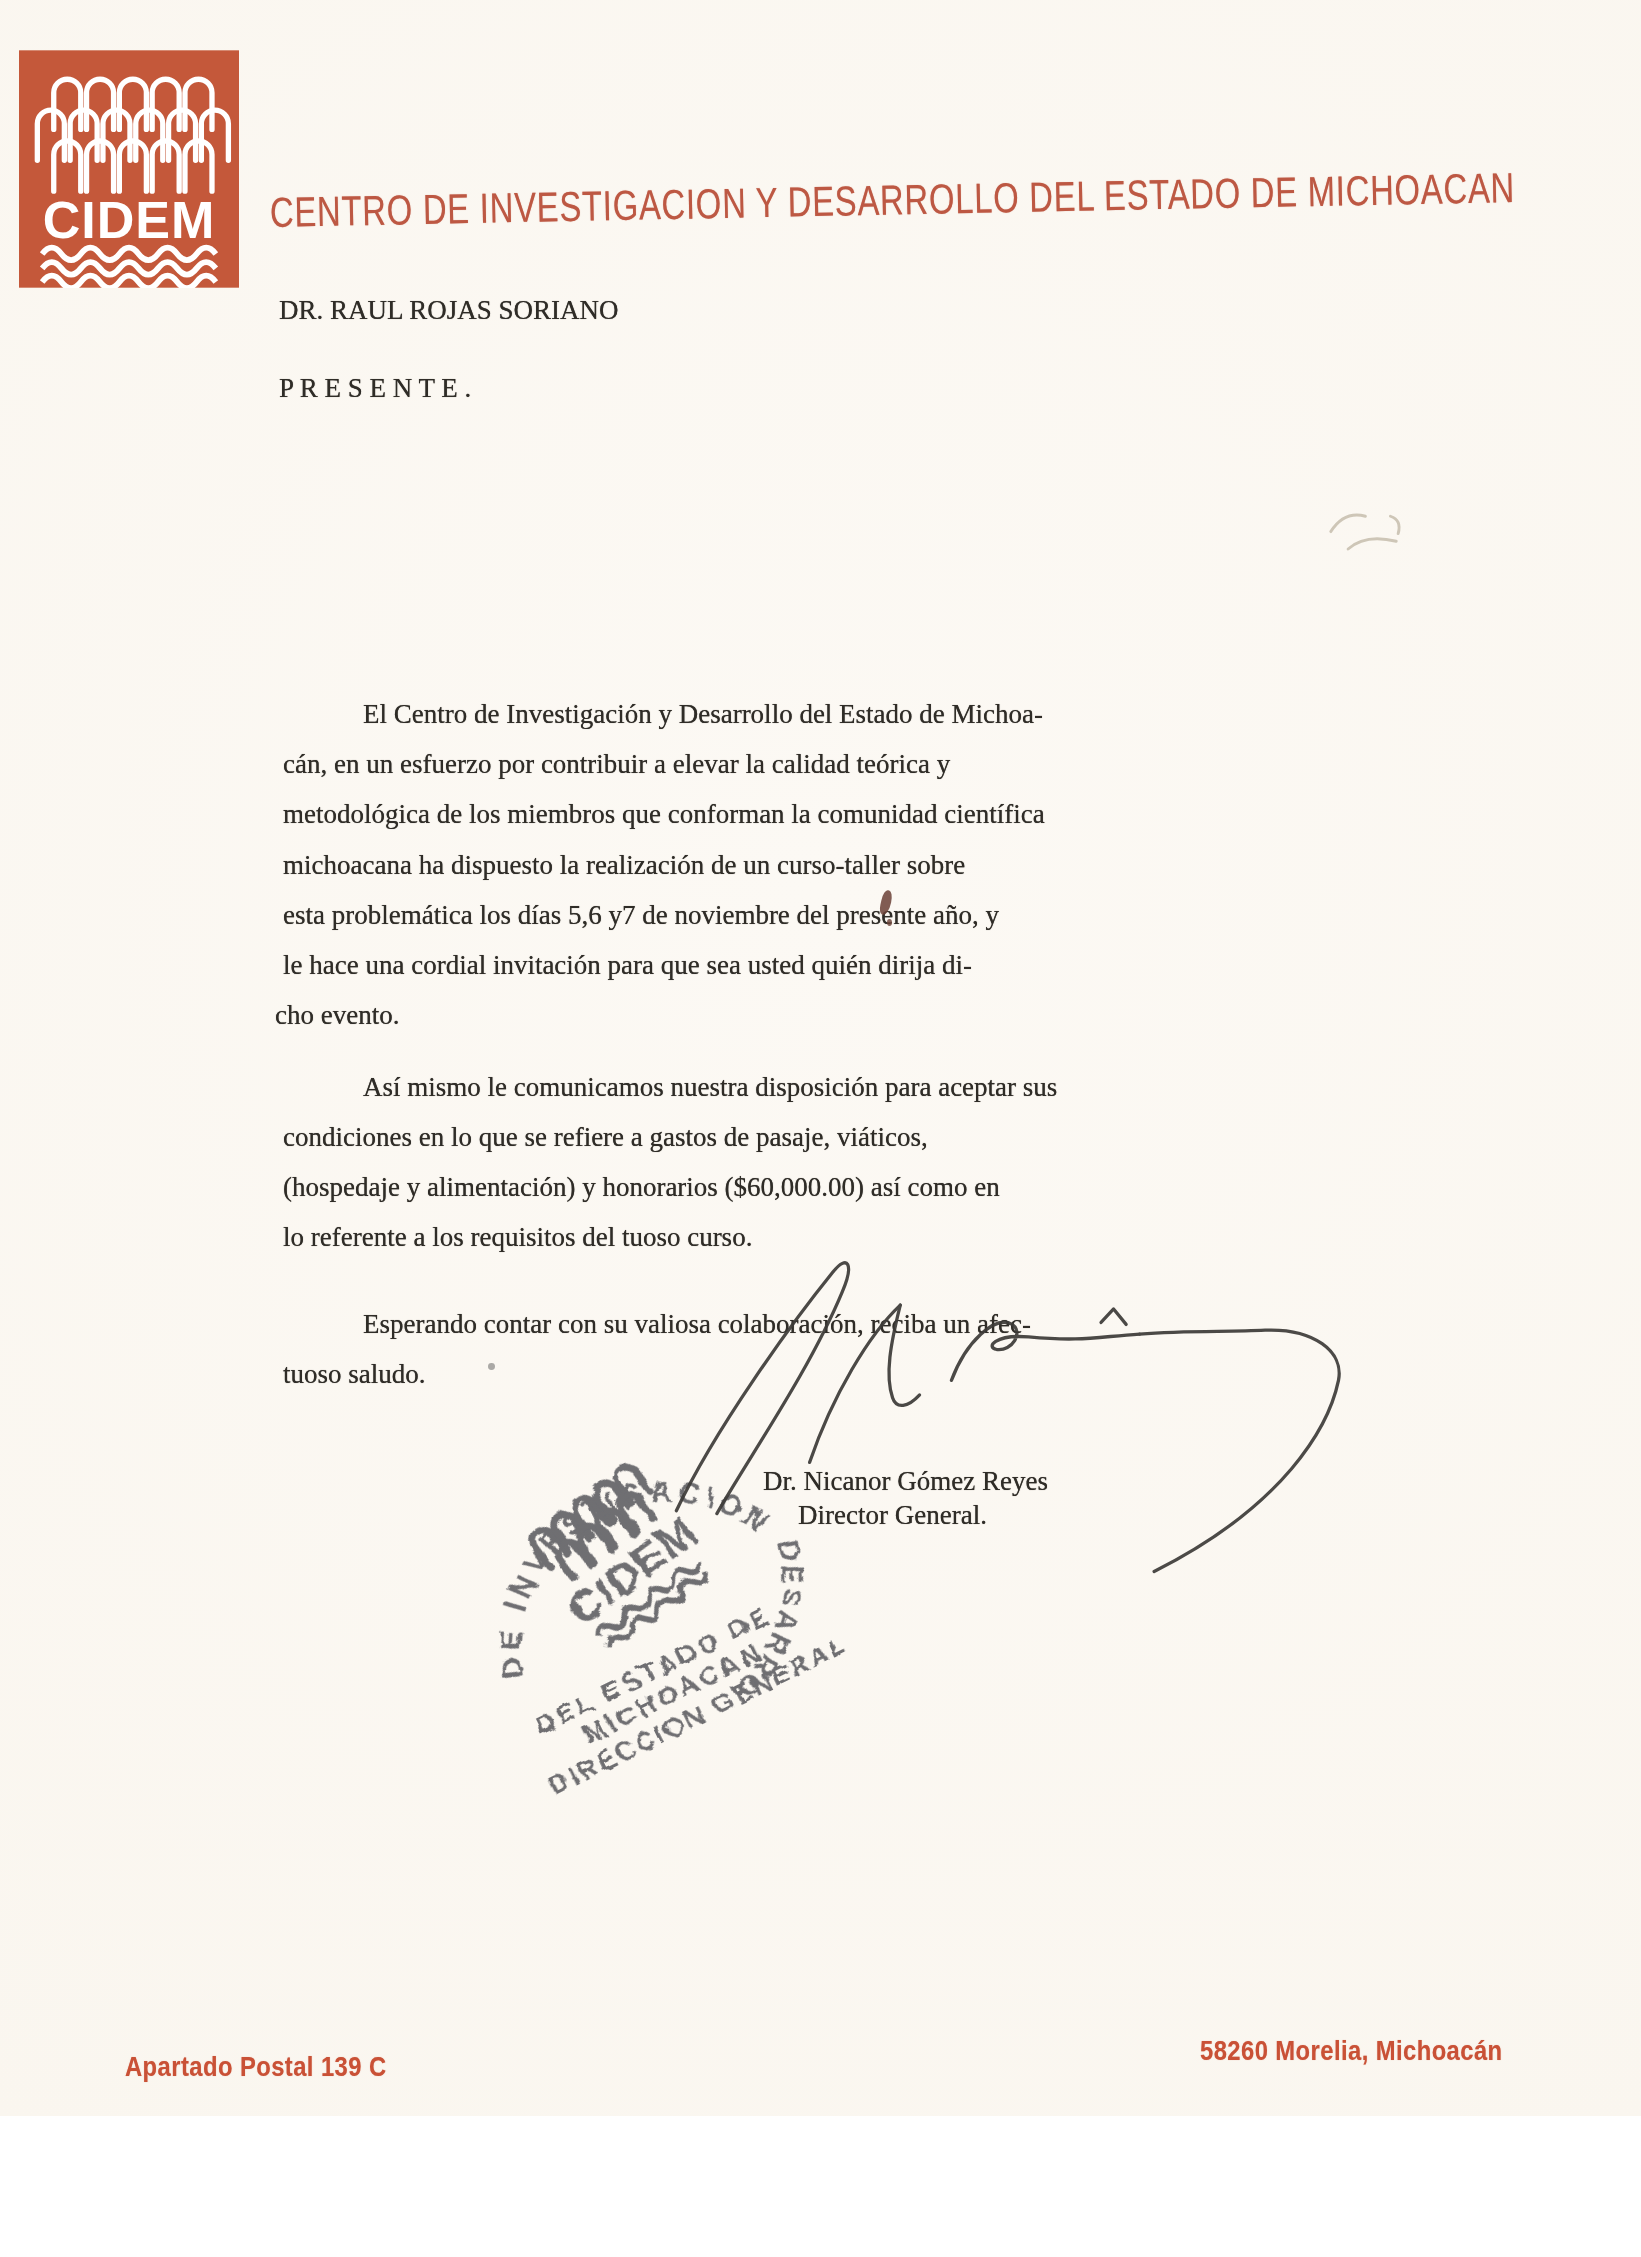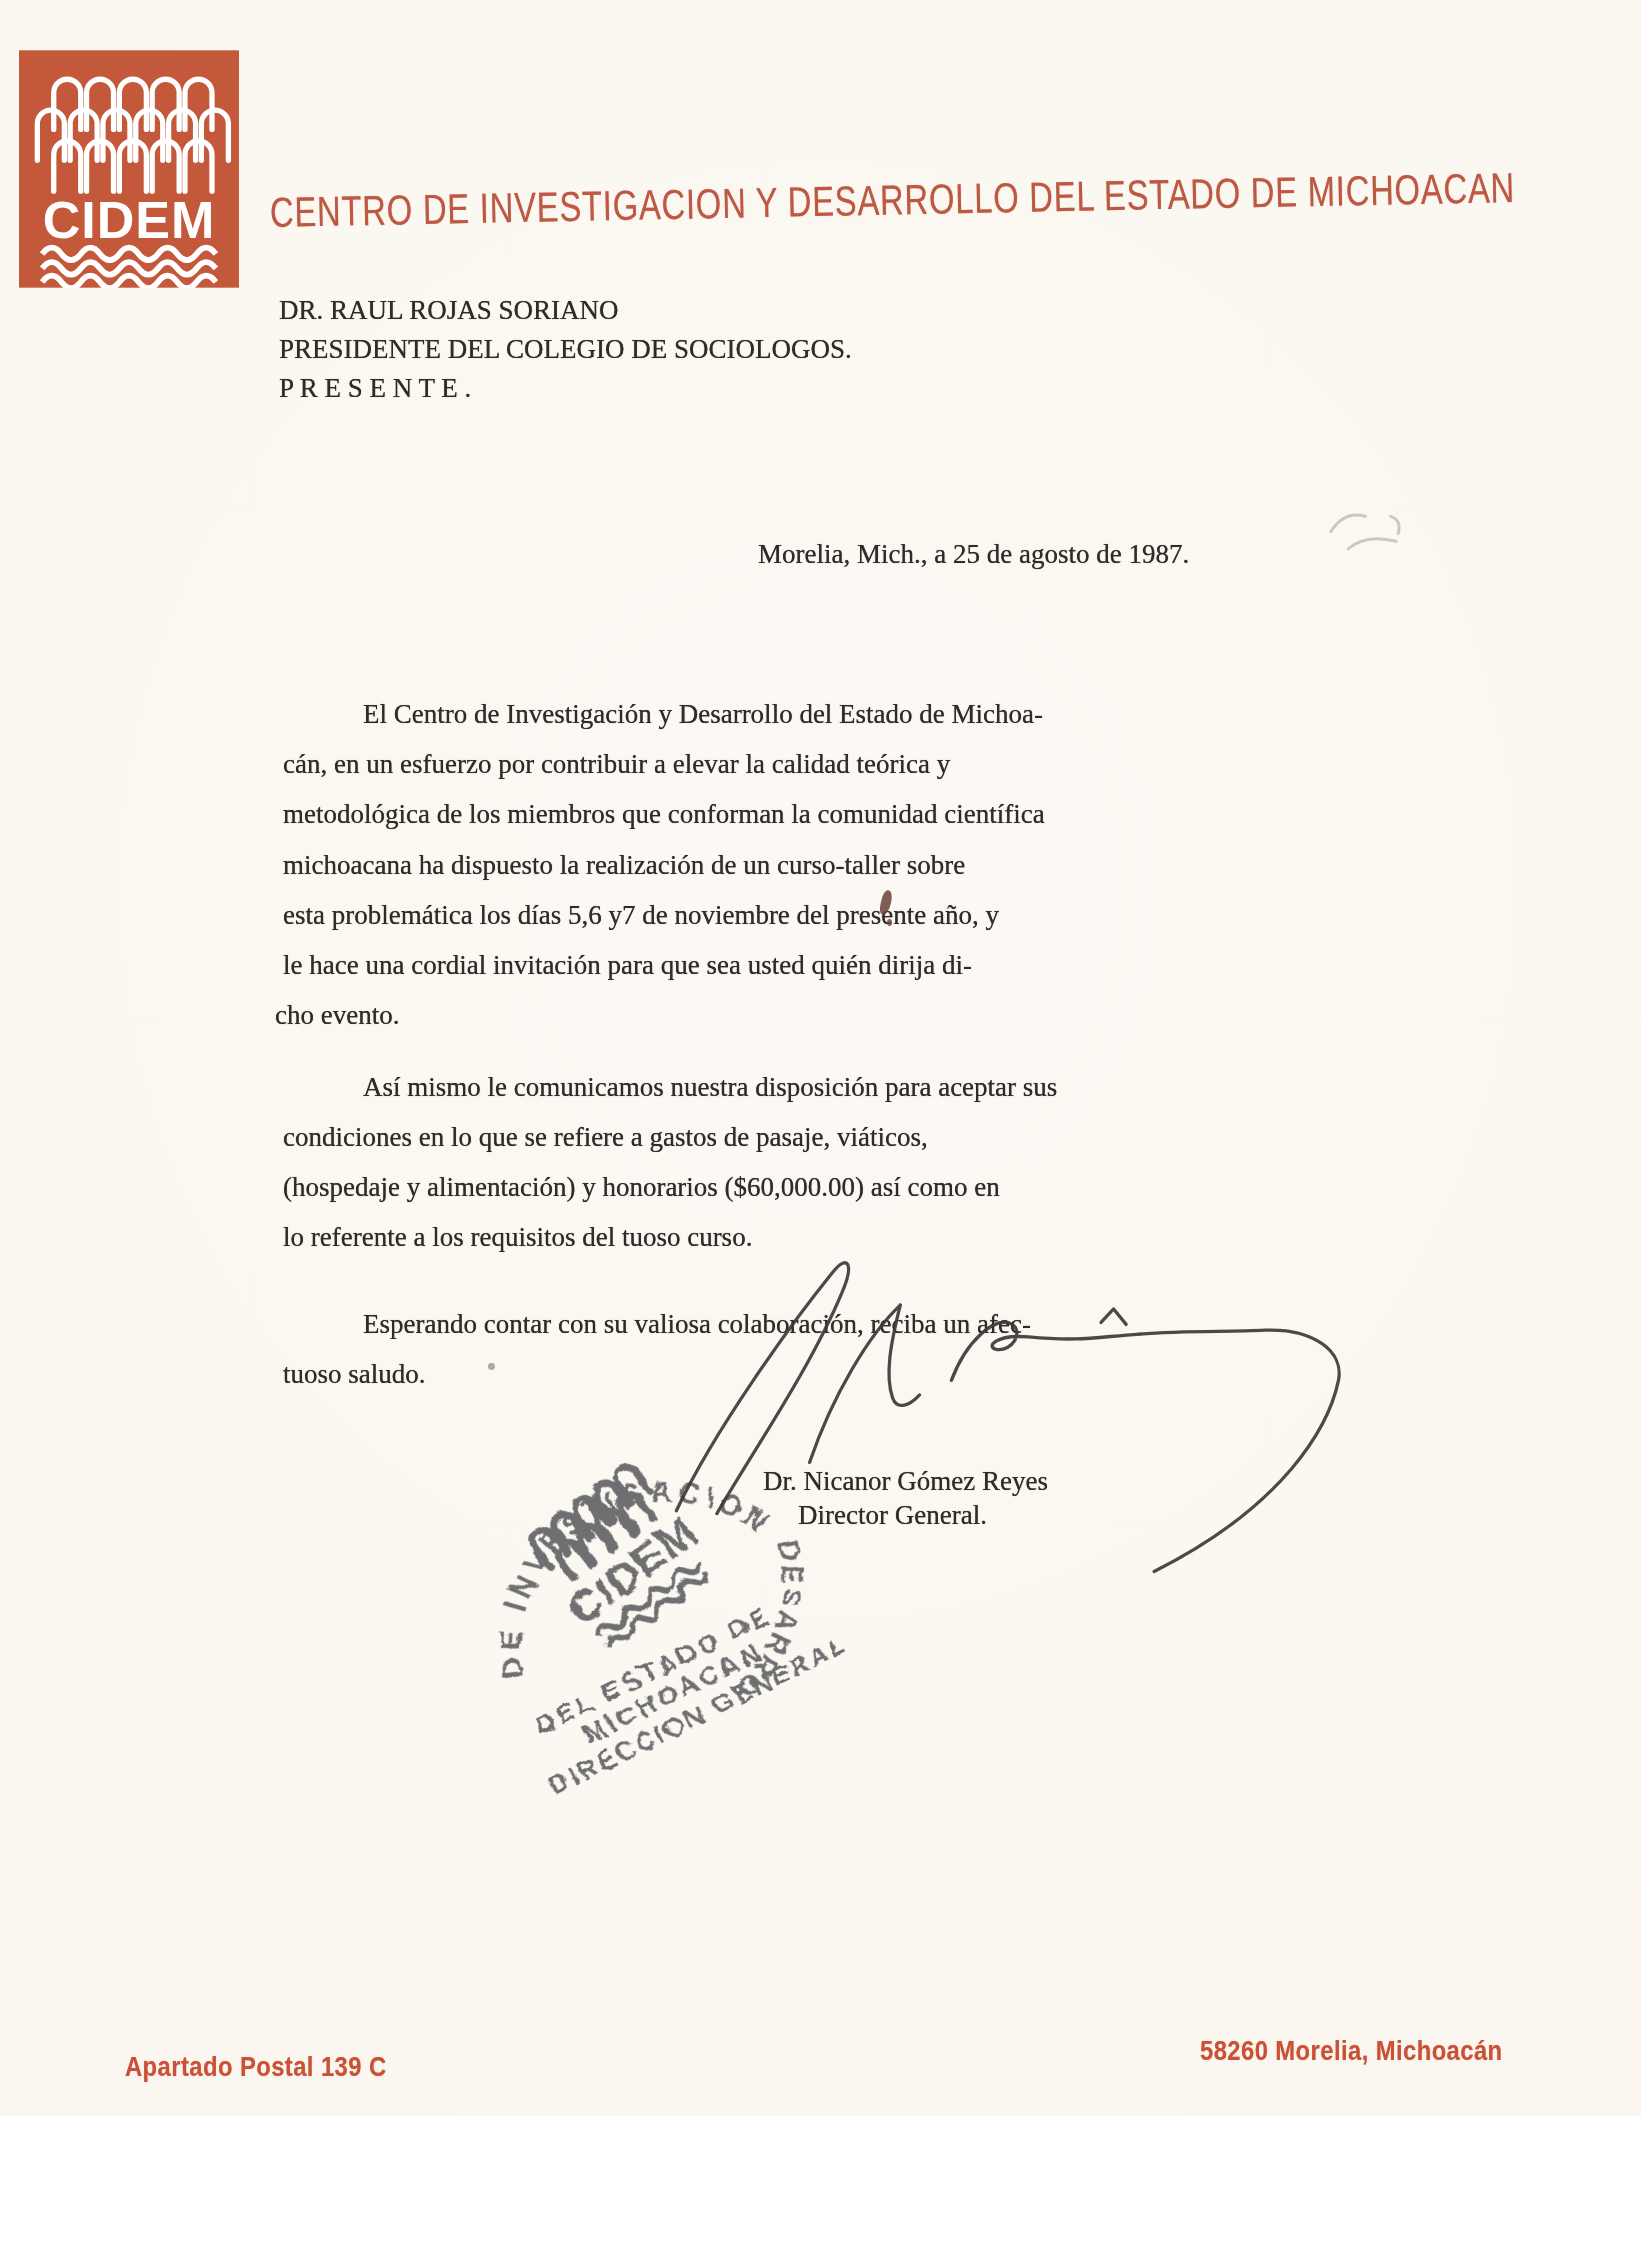--- a/index.html
+++ b/index.html
@@ -66,24 +66,22 @@
     <g stroke="#ffffff" stroke-width="6" fill="none">
       <path d="M24,211 Q34,198 44,211 T64,211 T84,211 T104,211 T124,211 T144,211 T164,211 T184,211 T204,211"></path>
       <path d="M24,226 Q34,213 44,226 T64,226 T84,226 T104,226 T124,226 T144,226 T164,226 T184,226 T204,226"></path>
       <path d="M24,240 Q34,227 44,240 T64,240 T84,240 T104,240 T124,240 T144,240 T164,240 T184,240 T204,240"></path>
     </g>
   </svg>
 
   <div class="org-title">CENTRO DE INVESTIGACION Y DESARROLLO DEL ESTADO DE MICHOACAN</div>
 
   <div class="tw" style="left:279px;top:295px">DR. RAUL ROJAS SORIANO</div>
-  <div class="tw" style="left:279px;top:334px">PRESIDENTE DEL COLEGIO DE SOCIOLOGOS.</div>
   <div class="tw" style="left:279px;top:373px">P R E S E N T E .</div>
 
-  <div class="tw" style="left:758px;top:539px">Morelia, Mich., a 25 de agosto de 1987.</div>
 
   <div class="tw indent" style="left:283px;top:699px">El Centro de Investigación y Desarrollo del Estado de Michoa-</div>
   <div class="tw" style="left:283px;top:749px">cán, en un esfuerzo por contribuir a elevar la calidad teórica y</div>
   <div class="tw" style="left:283px;top:799px">metodológica de los miembros que conforman la comunidad científica</div>
   <div class="tw" style="left:283px;top:850px">michoacana ha dispuesto la realización de un curso-taller sobre</div>
   <div class="tw" style="left:283px;top:900px">esta problemática los días 5,6 y7 de noviembre del presente año, y</div>
   <div class="tw" style="left:283px;top:950px">le hace una cordial invitación para que sea usted quién dirija di-</div>
   <div class="tw" style="left:275px;top:1000px">cho evento.</div>
 
   <div class="tw indent" style="left:283px;top:1072px">Así mismo le comunicamos nuestra disposición para aceptar sus</div>

